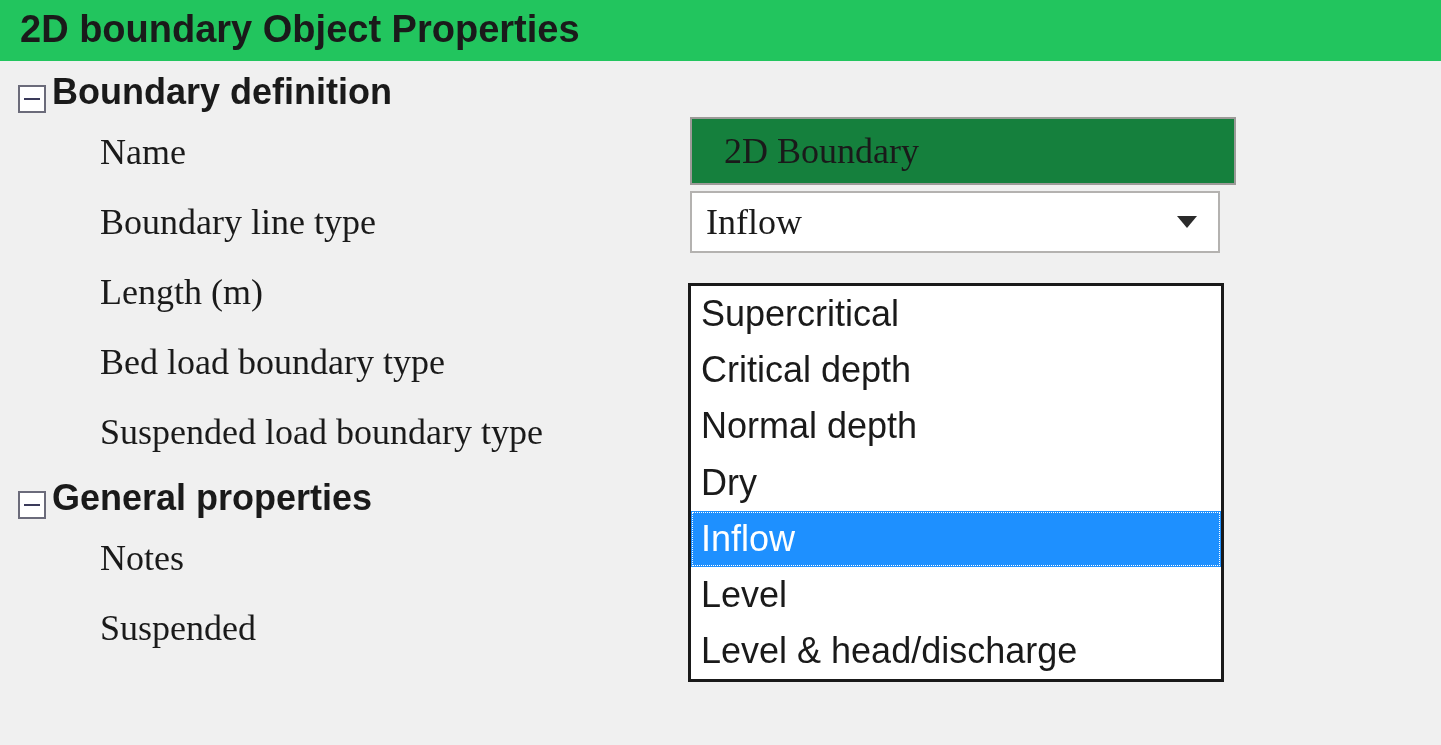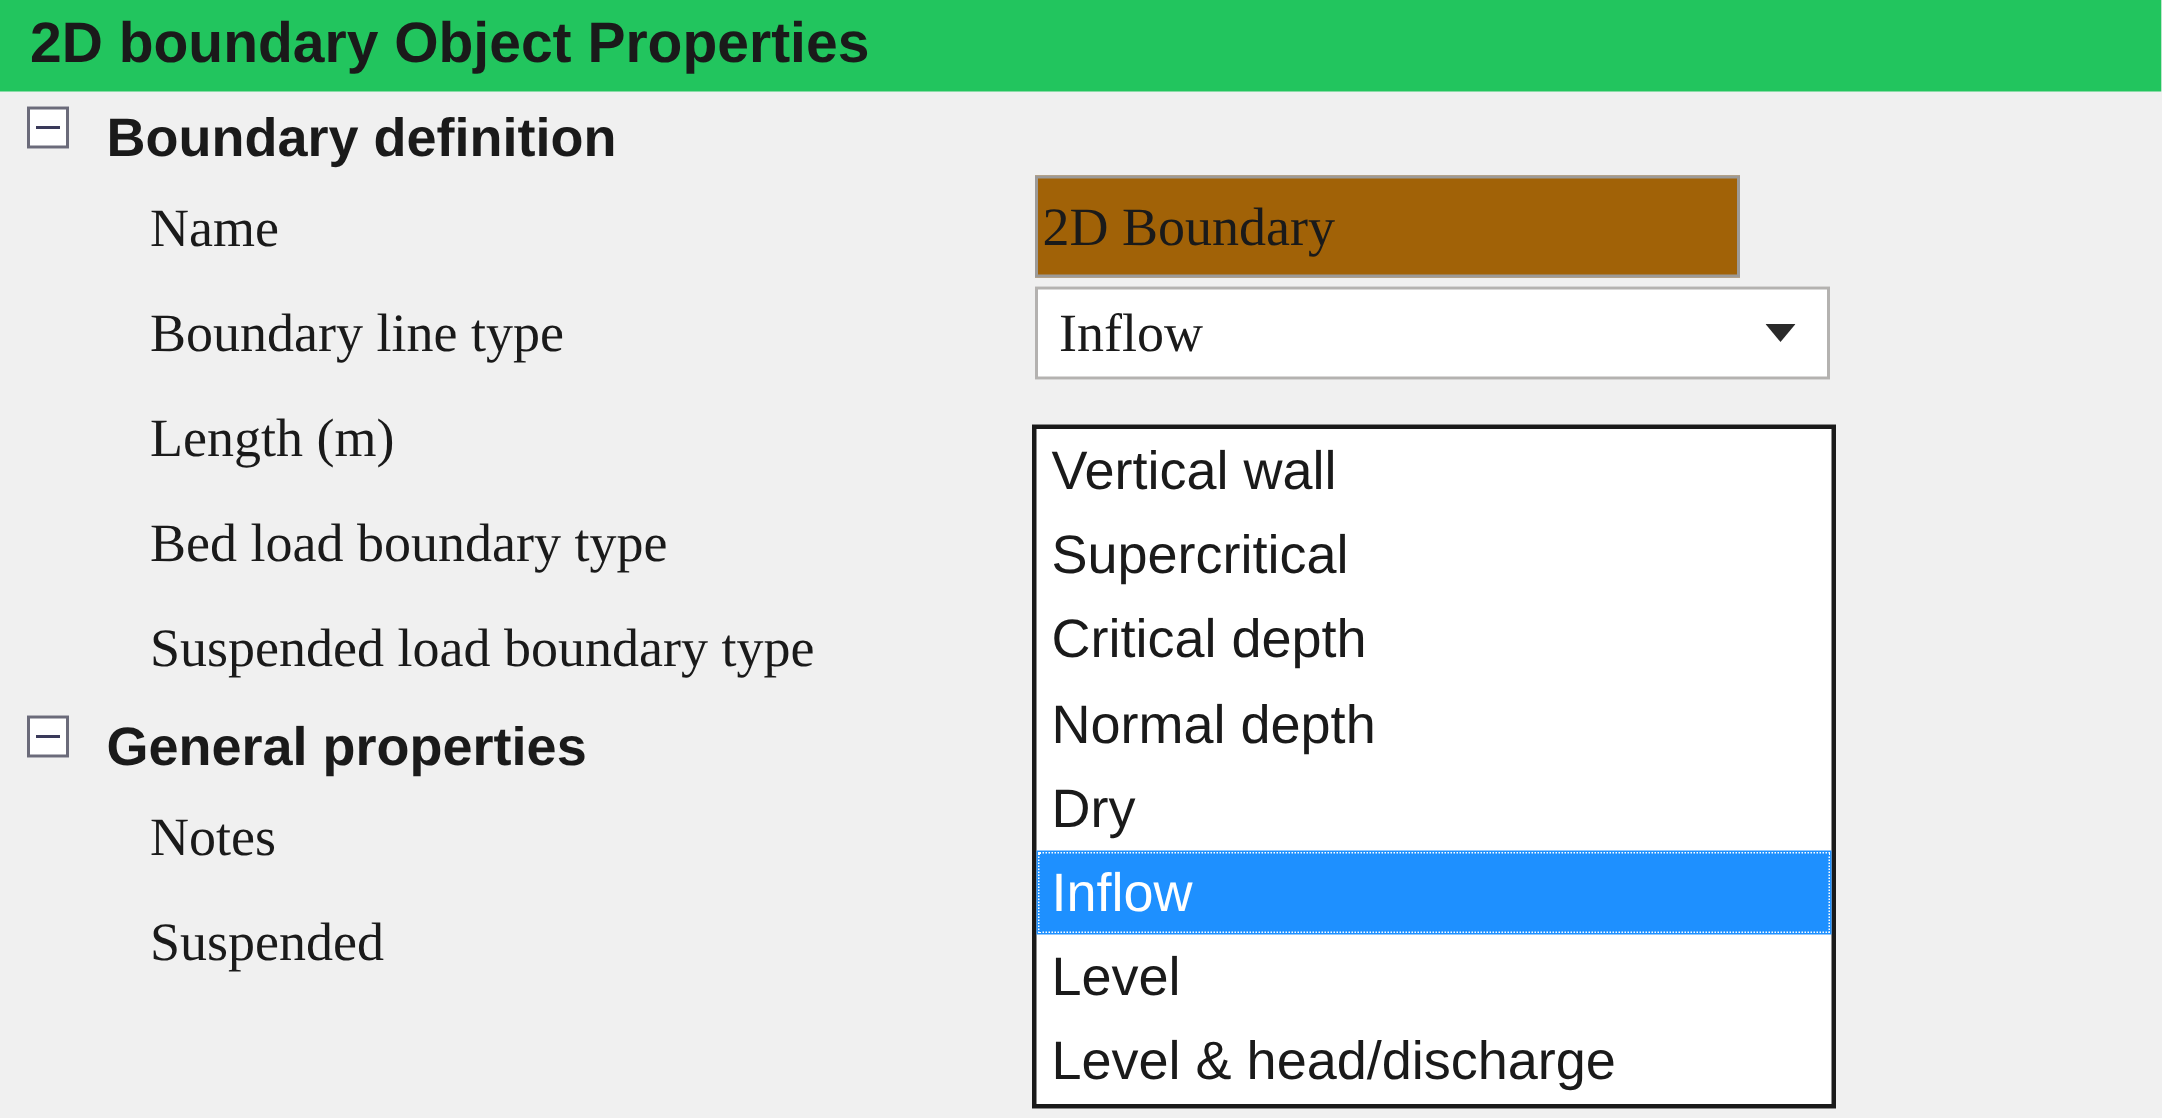--- a/index.html
+++ b/index.html
@@ -17,24 +17,24 @@
       font-weight: 700;
       padding: 8px 20px 10px 20px;
       font-size: 38px;
       color: #1a1a1a;
     }
     .section {
       padding: 6px 0 0 0;
     }
     .section-header {
       display: flex;
-      align-items: flex-start;
+      align-items: flex-end;
       font-weight: 700;
       padding: 4px 0 4px 18px;
-      gap: 25px;
+      gap: 6px;
     }
     .collapse-icon {
       width: 28px;
       height: 28px;
       border: 2px solid #6b6b7a;
       display: flex;
       align-items: center;
       justify-content: center;
       background: #ffffff;
       flex-shrink: 0;
@@ -56,27 +56,27 @@
     }
     .value-area {
       position: relative;
       flex: 1;
       height: 100%;
     }
     .text-input {
       position: absolute;
       left: 0;
       top: -4px;
-      width: 470px;
+      width: 546px;
       height: 68px;
       border: 2px solid #9c9a98;
-      background: #a16207;
+      background: #15803d;
       font-size: 36px;
       font-family: inherit;
-      padding: 0 3px;
+      padding: 0 32px;
       color: #1a1a1a;
     }
     .dropdown {
       position: absolute;
       left: 0;
       top: 0;
       width: 530px;
       height: 62px;
       border: 2px solid #b4b2b0;
       background: #ffffff;
@@ -174,21 +174,20 @@
   <div class="prop-row">
     <div class="prop-label">Notes</div>
   </div>
 
   <div class="prop-row">
     <div class="prop-label">Suspended</div>
   </div>
 </div>
 
 <div class="dropdown-list" id="dropdown-list">
-    <div class="dropdown-option">Vertical wall</div>
     <div class="dropdown-option">Supercritical</div>
     <div class="dropdown-option">Critical depth</div>
     <div class="dropdown-option">Normal depth</div>
     <div class="dropdown-option">Dry</div>
     <div class="dropdown-option selected">Inflow</div>
     <div class="dropdown-option">Level</div>
     <div class="dropdown-option">Level &amp; head/discharge</div>
   </div>
 
 </body></html>

